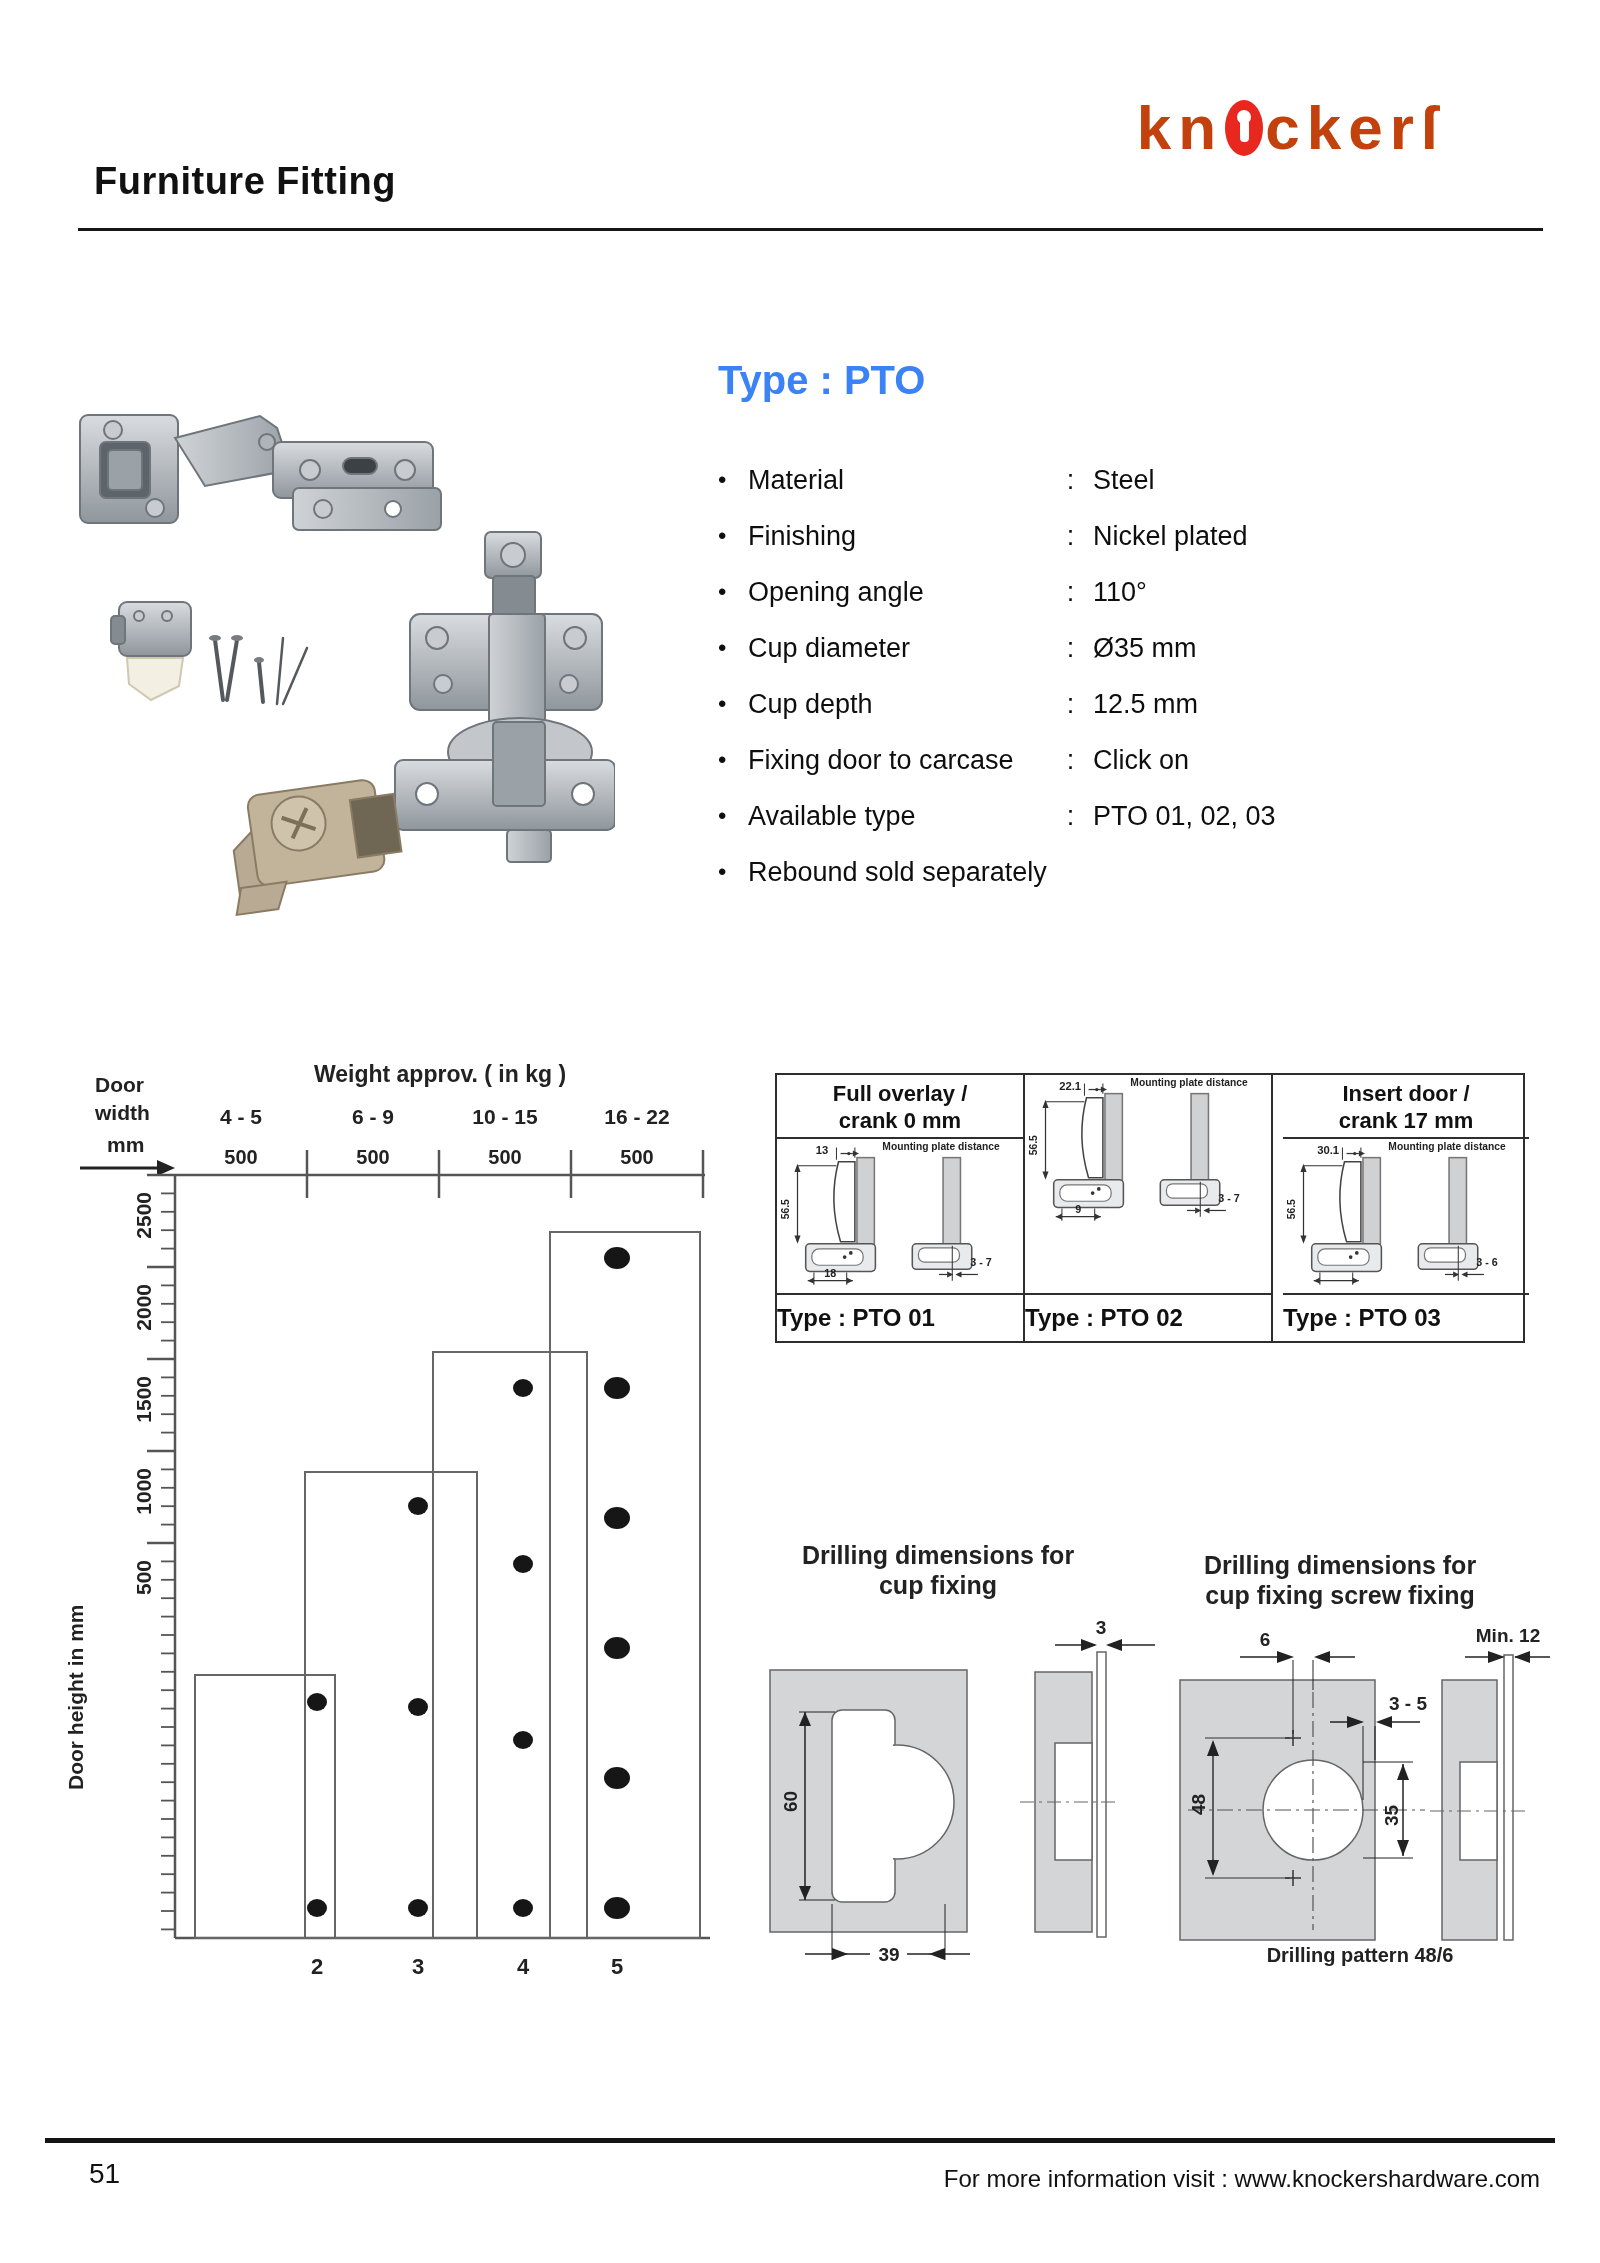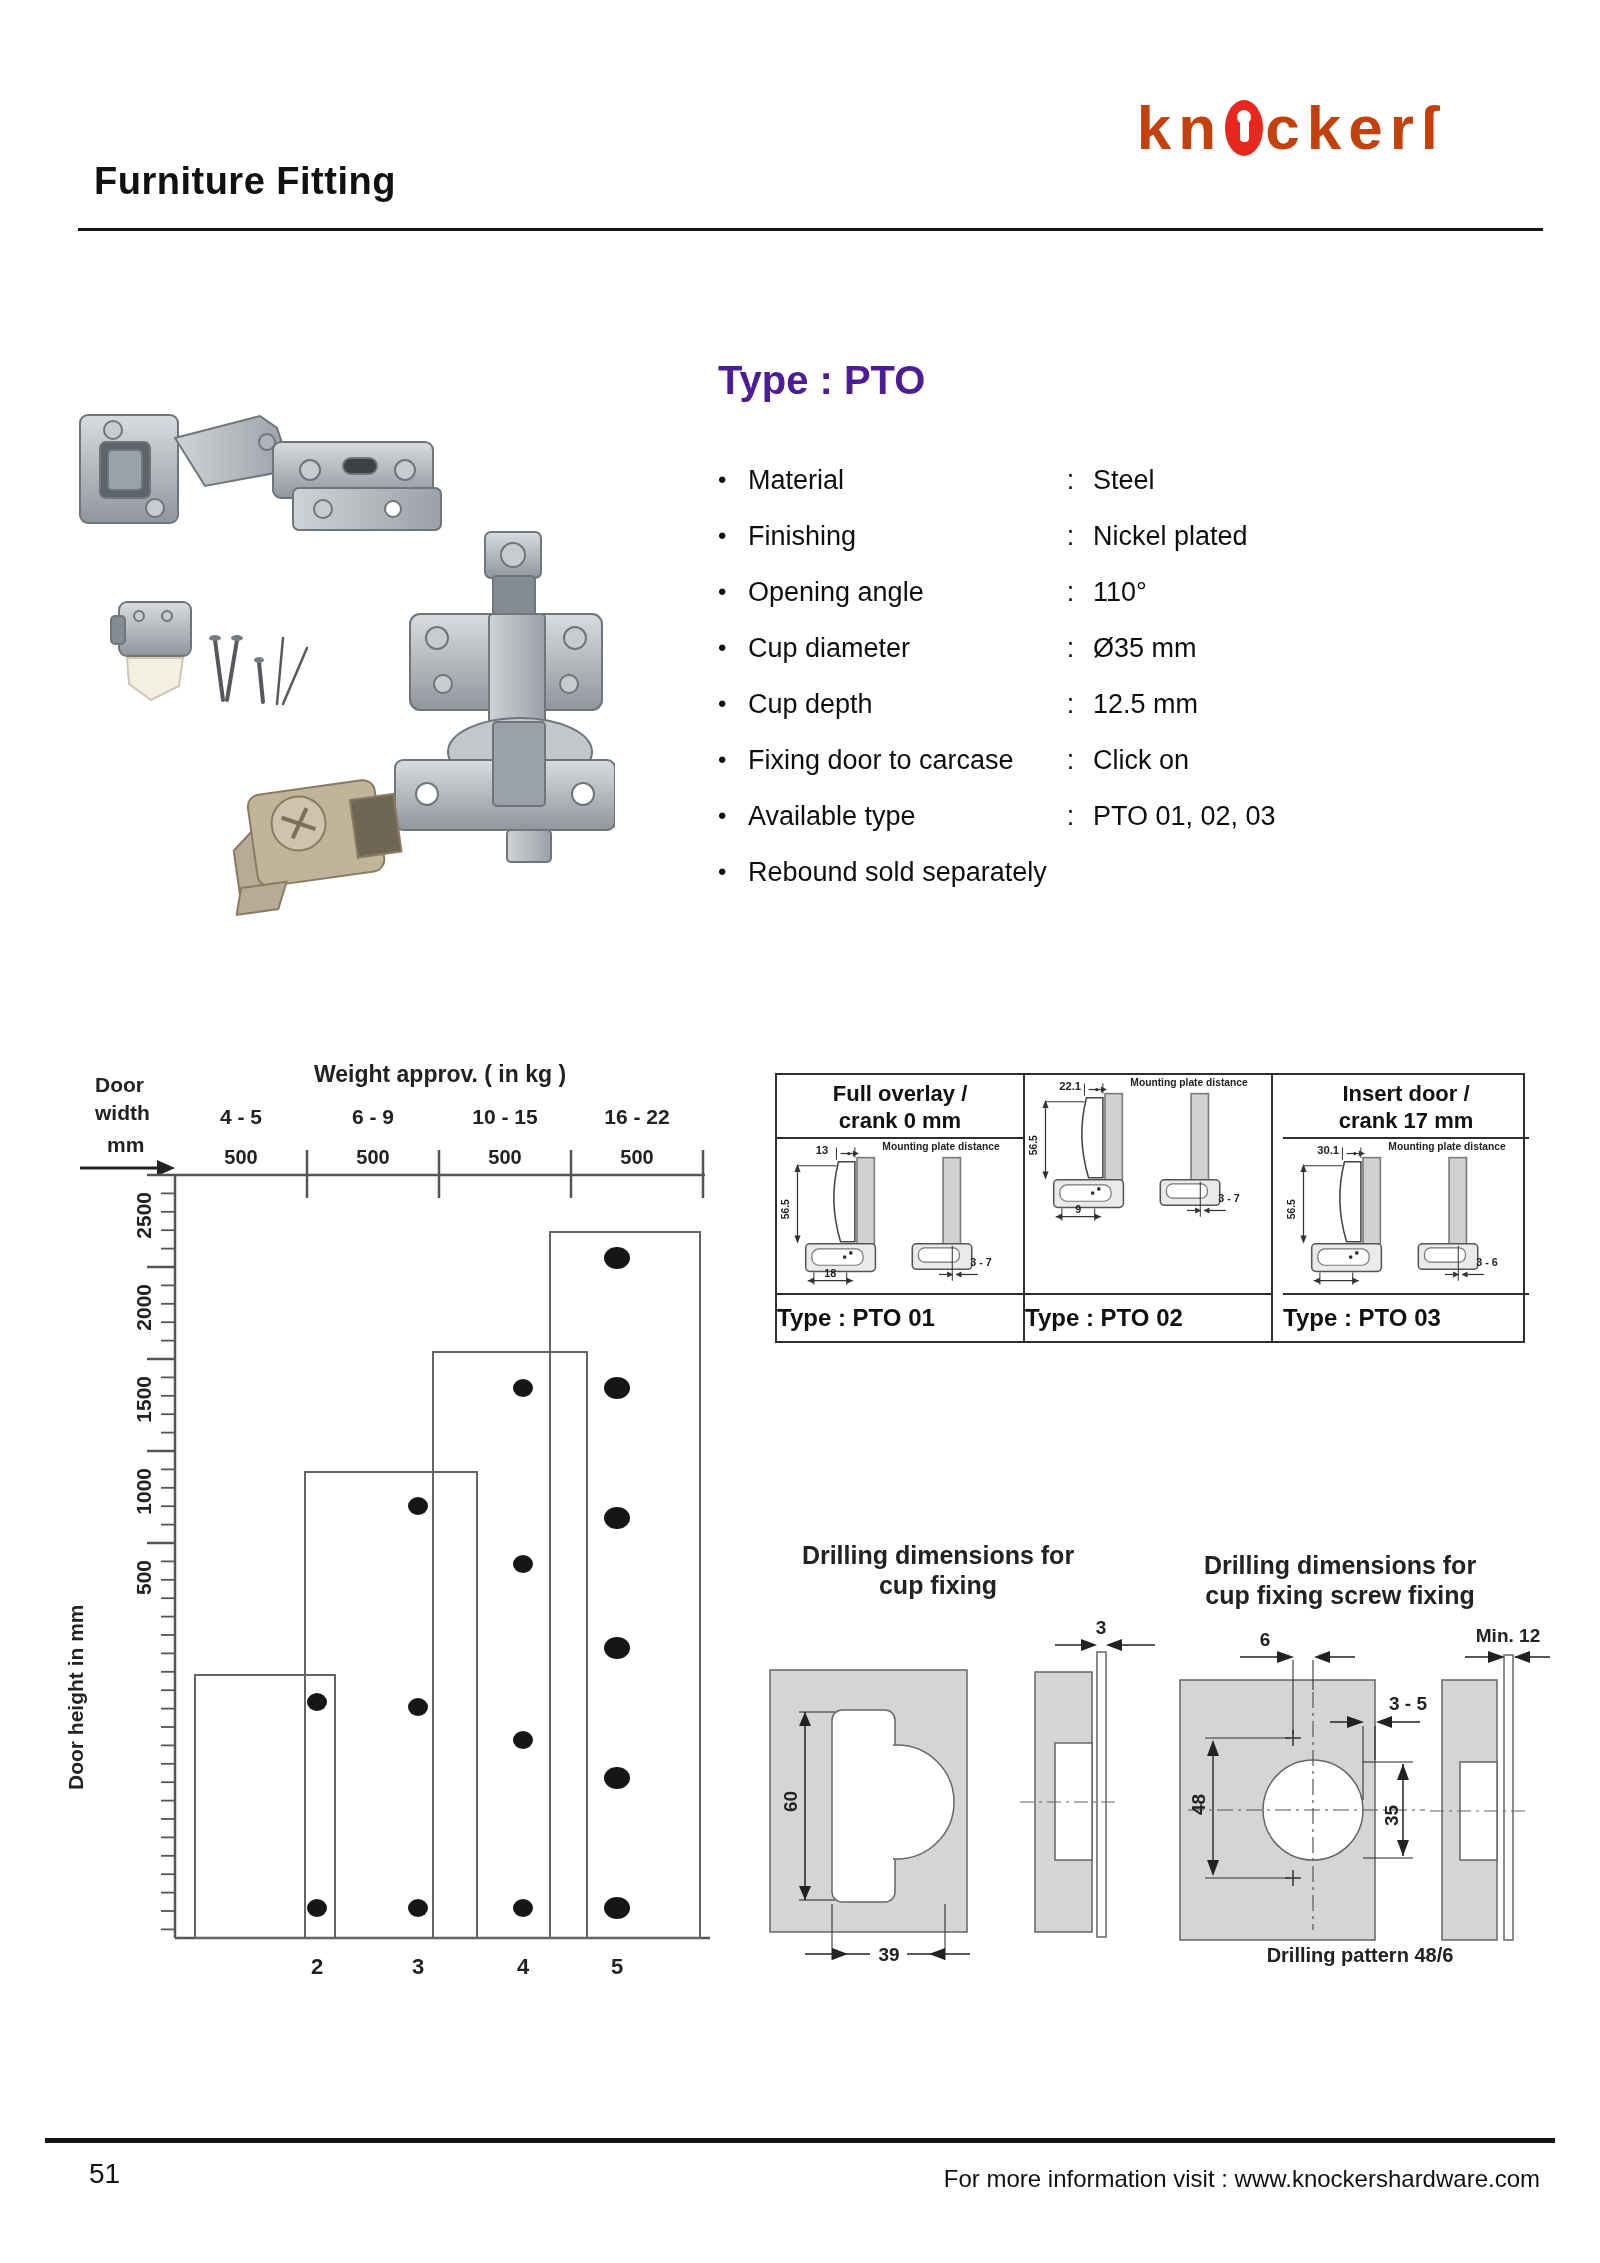--- a/index.html
+++ b/index.html
@@ -15,21 +15,21 @@
   .brand-o .kh-circle{position:absolute;left:12px;top:10px;width:14px;height:14px;background:#fff;border-radius:50%;}
   .brand-o .kh-stem{position:absolute;left:14.5px;top:20px;width:9px;height:22px;background:#fff;border-radius:4px;}
   .brand-tail{font-weight:800;}
   .header-rule{position:absolute;left:78px;top:228px;width:1465px;height:3px;background:#161616;}
 
   
   .banner{position:absolute;left:78px;top:247px;width:1467px;height:70px;background:#343434;
           color:#fff;font-size:30px;line-height:70px;padding-left:20px;box-sizing:border-box;letter-spacing:.5px;}
 
   
-  .type-heading{position:absolute;left:718px;top:358px;font-size:40px;font-weight:800;color:#4c1d95;}
+  .type-heading{position:absolute;left:718px;top:358px;font-size:40px;font-weight:800;color:#3b82f6;}
   .spec-list{position:absolute;left:718px;top:452px;width:600px;font-size:27px;color:#0e0e0e;}
   .spec-row{display:flex;height:56px;align-items:center;}
   .spec-bullet{width:30px;font-size:24px;}
   .spec-label{width:300px;}
   .spec-colon{width:45px;text-align:center;}
   .spec-value{flex:1;}
 
   
   .pto-table{position:absolute;left:775px;top:1073px;width:746px;height:266px;border:2.5px solid #2e2e2e;
              display:flex;background:#fff;}

